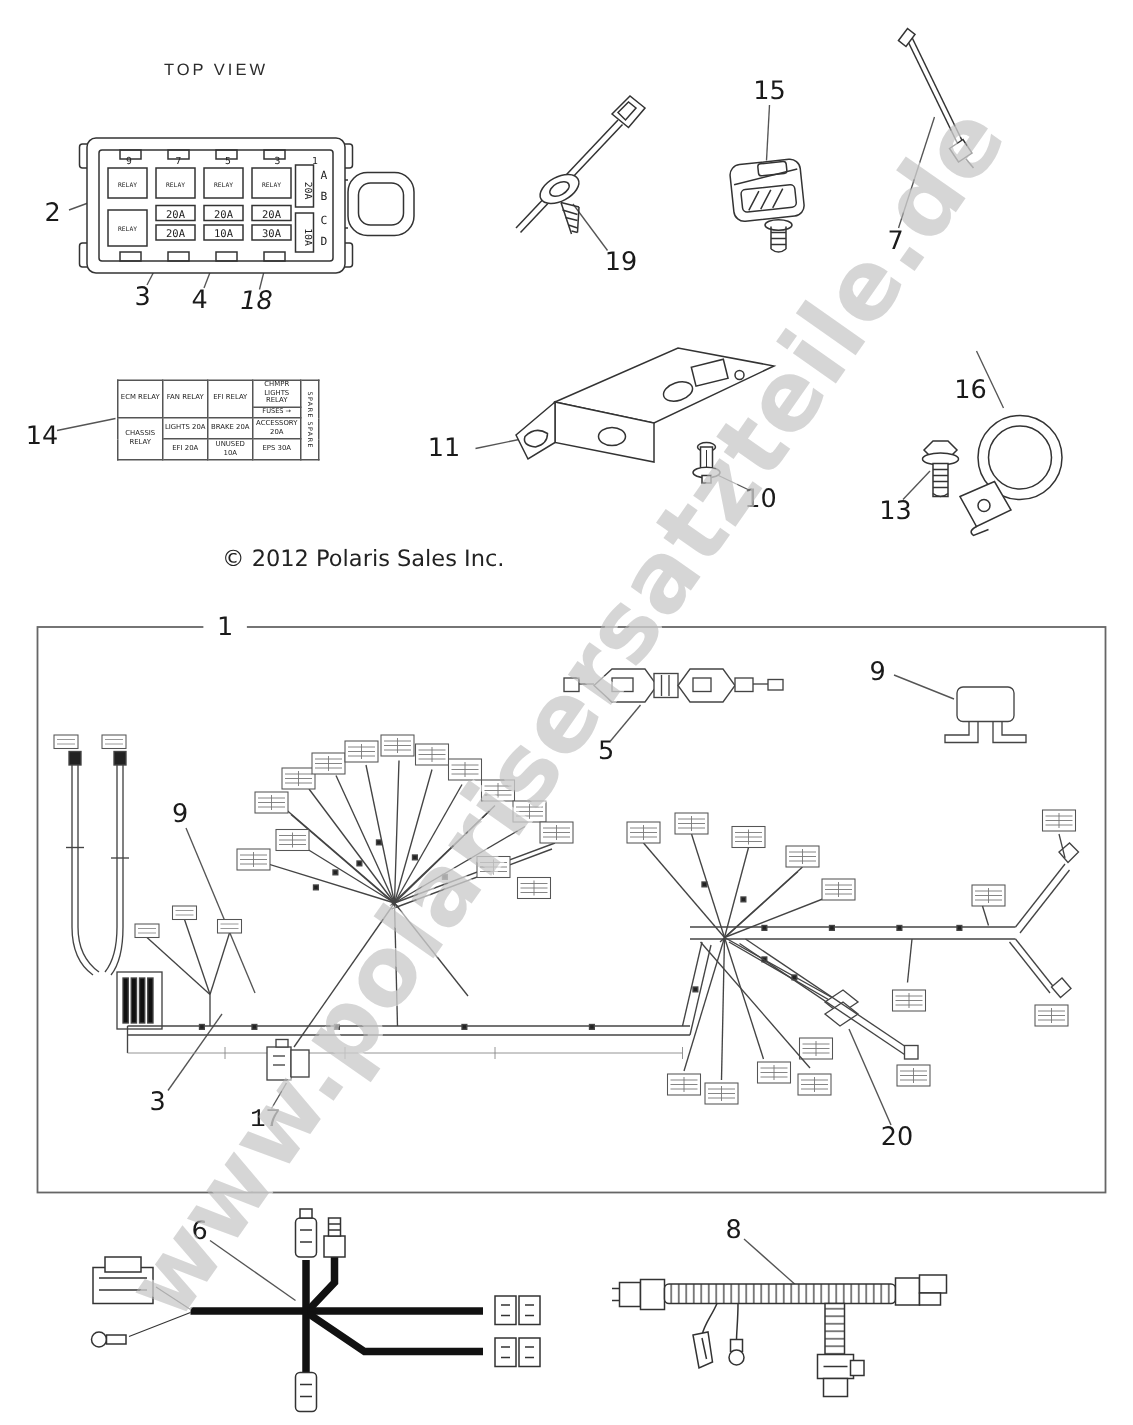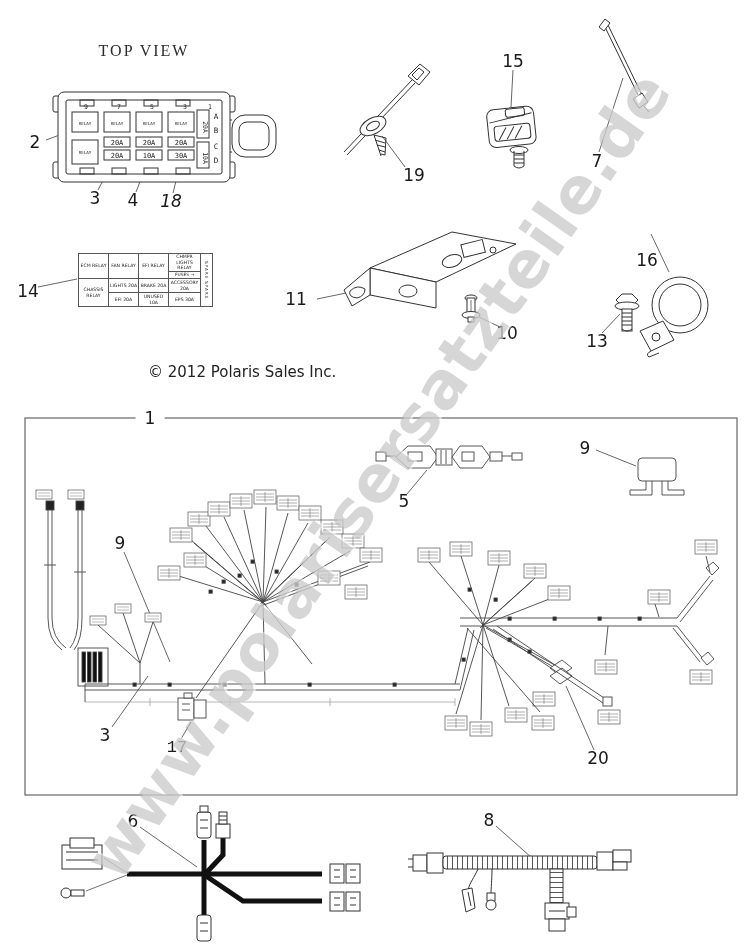--- a/index.html
+++ b/index.html
@@ -3,21 +3,21 @@
 <meta charset="utf-8">
 <style>
   html,body{margin:0;padding:0;background:#fff;}
   .page{position:relative;width:755px;height:950px;background:#ffffff;overflow:hidden;
         font-family:"DejaVu Sans",sans-serif;}
   svg.art{position:absolute;left:0;top:0;z-index:1;}
   .callout{position:absolute;transform:translate(-50%,-50%);font-size:17px;color:#1a1a1a;z-index:3;
            font-family:"DejaVu Sans",sans-serif;text-align:right;}
   .boxgap{background:#fff;padding:0 9px;}
   .fuse-title{position:absolute;left:28px;top:40px;width:232px;text-align:center;z-index:3;
-              font-family:Liberation Serif, serif;font-size:16px;letter-spacing:2px;
+              font-family:Liberation Sans, sans-serif;font-size:11px;letter-spacing:2px;
               line-height:1.35;color:#2b2b2b;white-space:nowrap;}
   .copyright{position:absolute;left:148px;top:363px;font-size:15px;color:#222;z-index:3;}
   .relay-table{position:absolute;left:78px;top:253px;width:134px;z-index:3;
                border-collapse:collapse;table-layout:fixed;}
   .relay-table td{border:1px solid #555;font-size:4.6px;line-height:1.2;text-align:center;
                   vertical-align:middle;padding:0;color:#222;overflow:hidden;
                   font-family:"DejaVu Sans",sans-serif;}
   .relay-table tr.r1 td{height:17px;}
   .relay-table tr.band td{height:6px;font-size:4.4px;}
   .relay-table tr.fr td{height:13px;}

